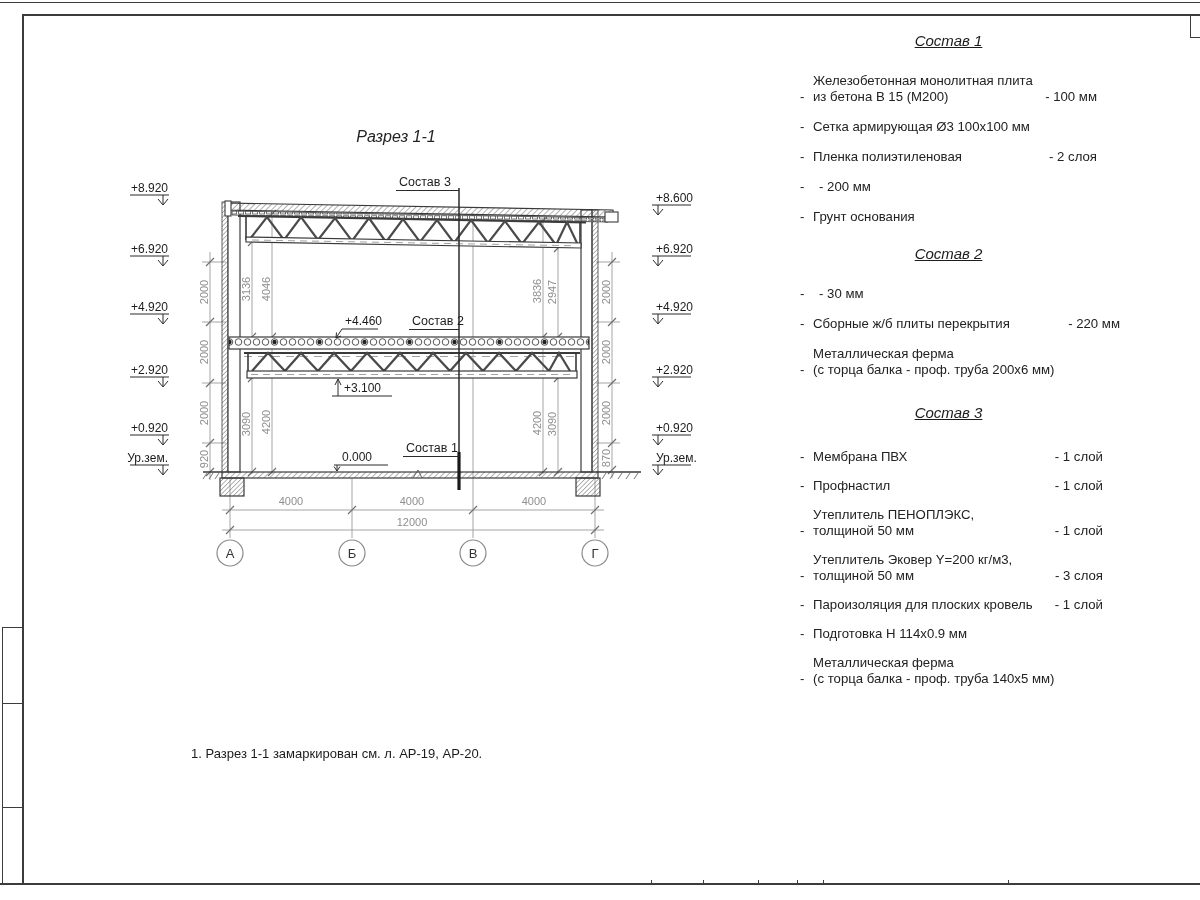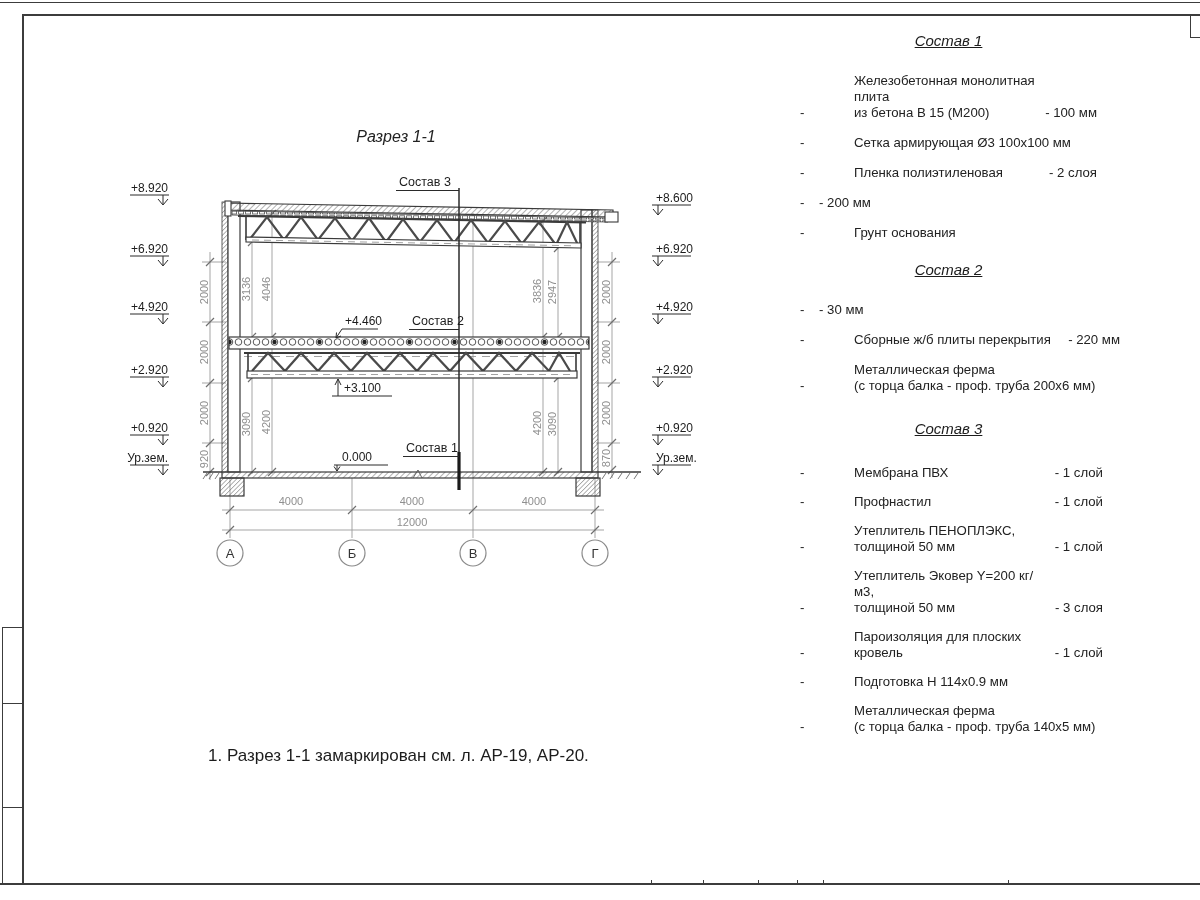--- a/index.html
+++ b/index.html
@@ -6,24 +6,24 @@
   body{width:1200px;height:900px;position:relative;overflow:hidden;
        font-family:"Liberation Sans",sans-serif;color:#222;}
   .frameline{position:absolute;background:#3c3c3c;}
   
   #comp-panel{position:absolute;left:800px;top:28px;width:320px;}
   .comp{margin-bottom:16px;}
   .comp-title{font-style:italic;font-size:15px;text-align:center;
               text-decoration:underline;margin:4px 0 24px 0;color:#1c1c1c;}
   .comp-item{display:flex;align-items:flex-end;margin-bottom:14px;font-size:13.2px;line-height:16px;}
   .dash{width:13px;flex:none;}
-  .itxt{flex:1;white-space:pre-line;margin-left:41px;}
+  .itxt{flex:1;white-space:pre-line;}
   .ival{flex:none;padding-left:6px;white-space:nowrap;}
   .w1{width:297px}.w2{width:320px}.w3{width:303px}
-  #note{position:absolute;left:208px;top:746px;font-size:17px;color:#1c1c1c;}
+  #note{position:absolute;left:191px;top:746px;font-size:13px;color:#1c1c1c;}
   #drawing-svg{position:absolute;left:0;top:0;}
   text{font-family:"Liberation Sans",sans-serif;fill:#222;}
   .dimtxt{font-size:11px;fill:#8f8f8f;}
   .elevtxt{font-size:12px;fill:#1c1c1c;}
   .lbltxt{font-size:12.5px;fill:#1c1c1c;}
   .axtxt{font-size:13px;fill:#333;}
 </style>
 </head>
 <body>
 

